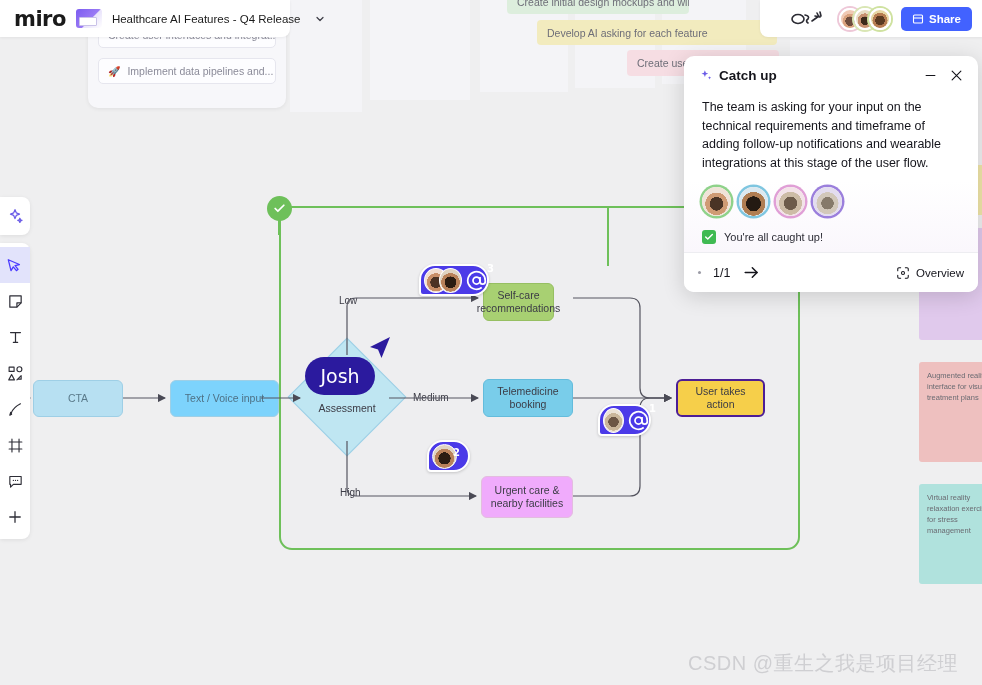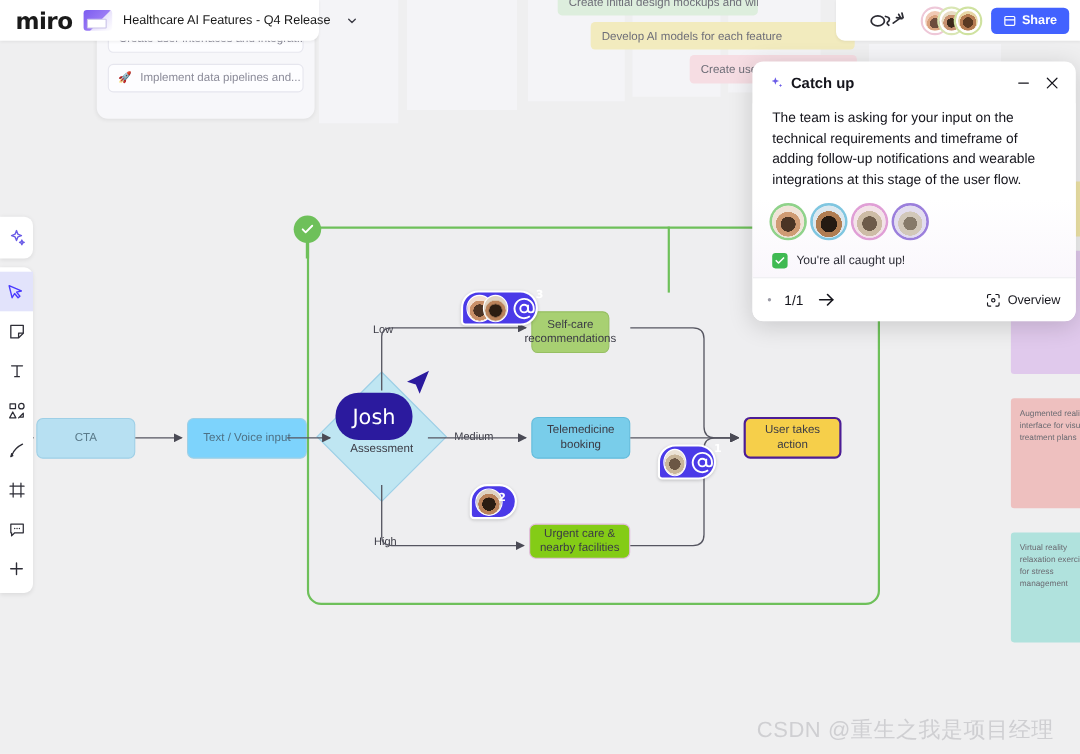--- a/index.html
+++ b/index.html
@@ -135,34 +135,34 @@
   
   .node {
     position:absolute; border-radius:6px; display:flex; align-items:center;
     justify-content:center; text-align:center; font-size:10.5px; line-height:1.25;
     color:#3b3b45; padding:3px;
   }
   .n-cta    { left:33px;  top:380px; width:90px; height:37px; background:#b7e0f2; border:1px solid #9ecfe6; color:#5a7a8a; }
   .n-input  { left:170px; top:380px; width:109px; height:37px; background:#7dd3fc; border:1px solid #9ecfe6; color:#4e7185; }
   .n-self   { left:483px; top:283px; width:71px; height:38px; background:#a8d072; border:1px solid #96bf62; }
   .n-tele   { left:483px; top:379px; width:90px; height:38px; background:#79cdea; border:1px solid #63bcdc; }
-  .n-urgent { left:481px; top:476px; width:92px; height:32px; background:#84cc16; border:1px solid #e3bcdf; }
+  .n-urgent { left:481px; top:476px; width:92px; height:42px; background:#f0abfc; border:1px solid #e3bcdf; }
   .n-action { left:676px; top:379px; width:89px; height:38px; background:#f6cf4a; border:2px solid #4c1d95; }
 
   .diamond {
     position:absolute; left:305px; top:355px; width:84px; height:84px;
     background:#bfe6f2; border:1px solid #9ecfe6; transform:rotate(45deg);
   }
   .diamond-label {
     position:absolute; left:305px; top:355px; width:84px; height:84px;
     display:flex; align-items:center; justify-content:center;
     font-size:10.5px; color:#3b3b45;
   }
   .josh-badge {
-    position:absolute; left:305px; top:357px; width:70px; height:43px;
+    position:absolute; left:305px; top:357px; width:70px; height:38px;
     background:#2b1a9e; border-radius:21px; color:#fff;
     display:flex; align-items:center; justify-content:center;
     font-size:19px; font-family:"DejaVu Sans", sans-serif; z-index:6;
   }
   .cursor-arrow { position:absolute; left:368px; top:335px; z-index:7; }
 
   
   .elabel { position:absolute; font-size:10px; color:#3b3b45; }
   .el-low    { left:339px; top:295px; }
   .el-medium { left:413px; top:392px; }
@@ -255,21 +255,21 @@
   <div class="tall-col tc2"></div>
   <div class="tall-col tc3"></div>
   <div class="tall-col tc4"></div>
   <div class="tall-col tc5"></div>
   <div class="tall-col tc6"></div>
 
   <div class="top-note tn-green">
     <span>Create initial design mockups and wire...</span>
   </div>
   <div class="top-note tn-yellow">
-    <span>Develop AI models for each feature</span>
+    <span>Develop AI asking for each feature</span>
   </div>
   <div class="top-note tn-pink">
     <span>Create user</span>
   </div>
 
   <div class="tl-panel">
     <div class="tl-card c1"></div>
     <div class="tl-card c2">
       <span>Create user interfaces and integrat...</span>
     </div>

